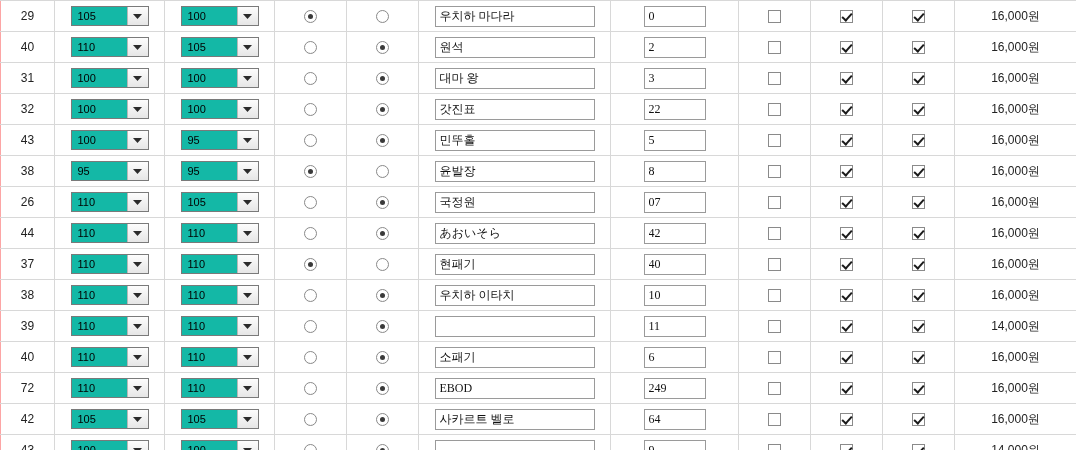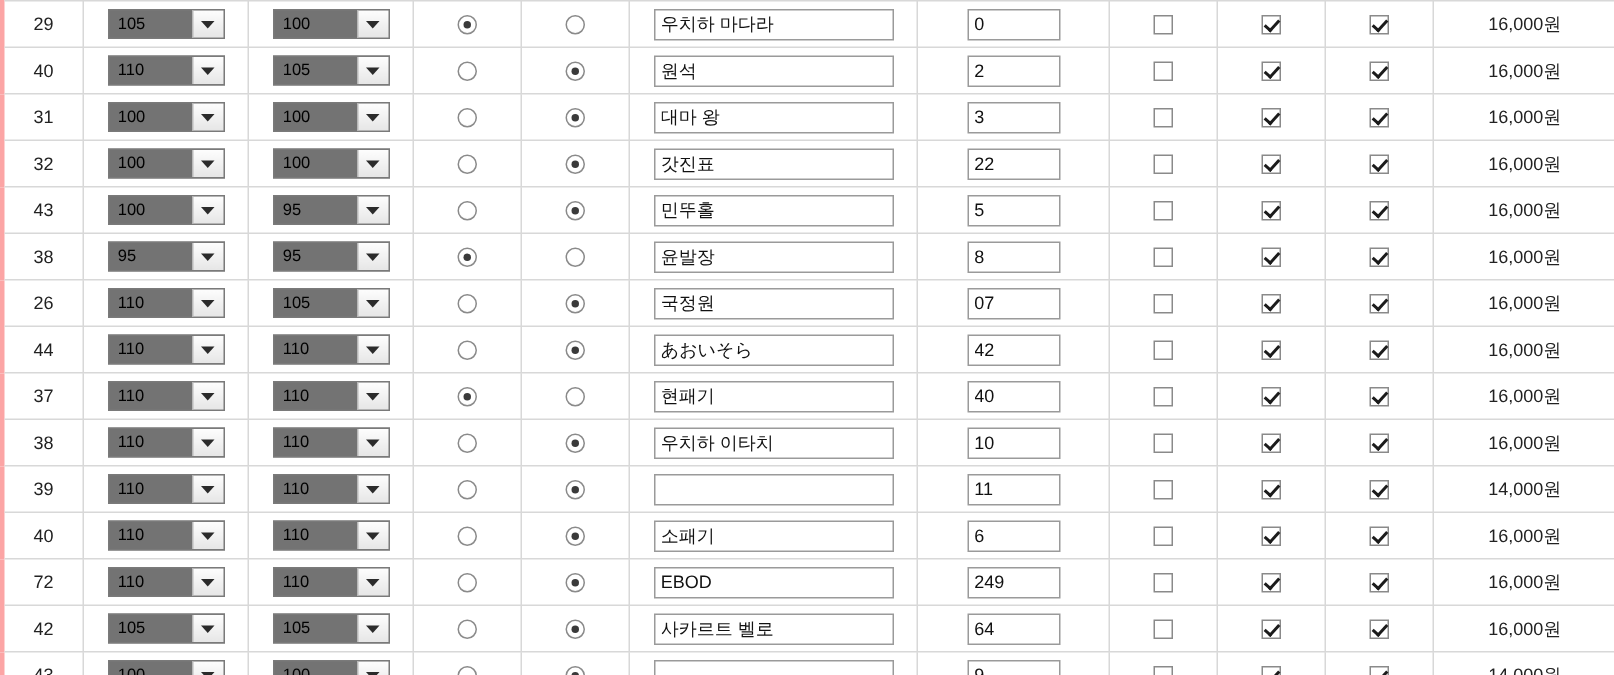--- a/index.html
+++ b/index.html
@@ -26,21 +26,21 @@
     border-top: none;
     height: 30px;
     padding: 0;
     vertical-align: middle;
     text-align: center;
     font-size: 12px;
     color: #222;
     background: #ffffff;
   }
   table.grid tr td:first-child {
-    border-left: 3px solid #fca5a5;
+    border-left: 1px solid #fca5a5;
   }
   table.grid tr:first-child td {
     border-top: 1px solid #d8d8d8;
   }
   
   col.c-idx    { width: 54px; }
   col.c-sel1   { width: 110px; }
   col.c-sel2   { width: 110px; }
   col.c-rad1   { width: 72px; }
   col.c-rad2   { width: 72px; }
@@ -57,21 +57,21 @@
     text-align: center;
   }
 
   
   .sel {
     display: inline-flex;
     align-items: stretch;
     width: 78px;
     height: 20px;
     border: 1px solid #7a7a7a;
-    background: #737373;
+    background: #14b8a6;
     box-sizing: border-box;
     font-size: 11px;
     color: #000;
     cursor: default;
   }
   .sel .sel-val {
     flex: 1;
     display: flex;
     align-items: center;
     padding-left: 6px;
@@ -143,21 +143,21 @@
   .tinput {
     box-sizing: border-box;
     height: 21px;
     border: 1px solid #9a9a9a;
     background: #ffffff;
     font-size: 12px;
     color: #111;
     padding: 0 4px;
     line-height: 19px;
     text-align: left;
-    font-family: Liberation Sans, sans-serif;
+    font-family: Liberation Serif, serif;
   }
   .tinput.name { width: 160px; }
   .tinput.num  { width: 62px; }
 
   .price-cell {
     font-size: 12px;
     color: #333;
     text-align: center;
     font-family: "Liberation Sans", sans-serif;
   }

